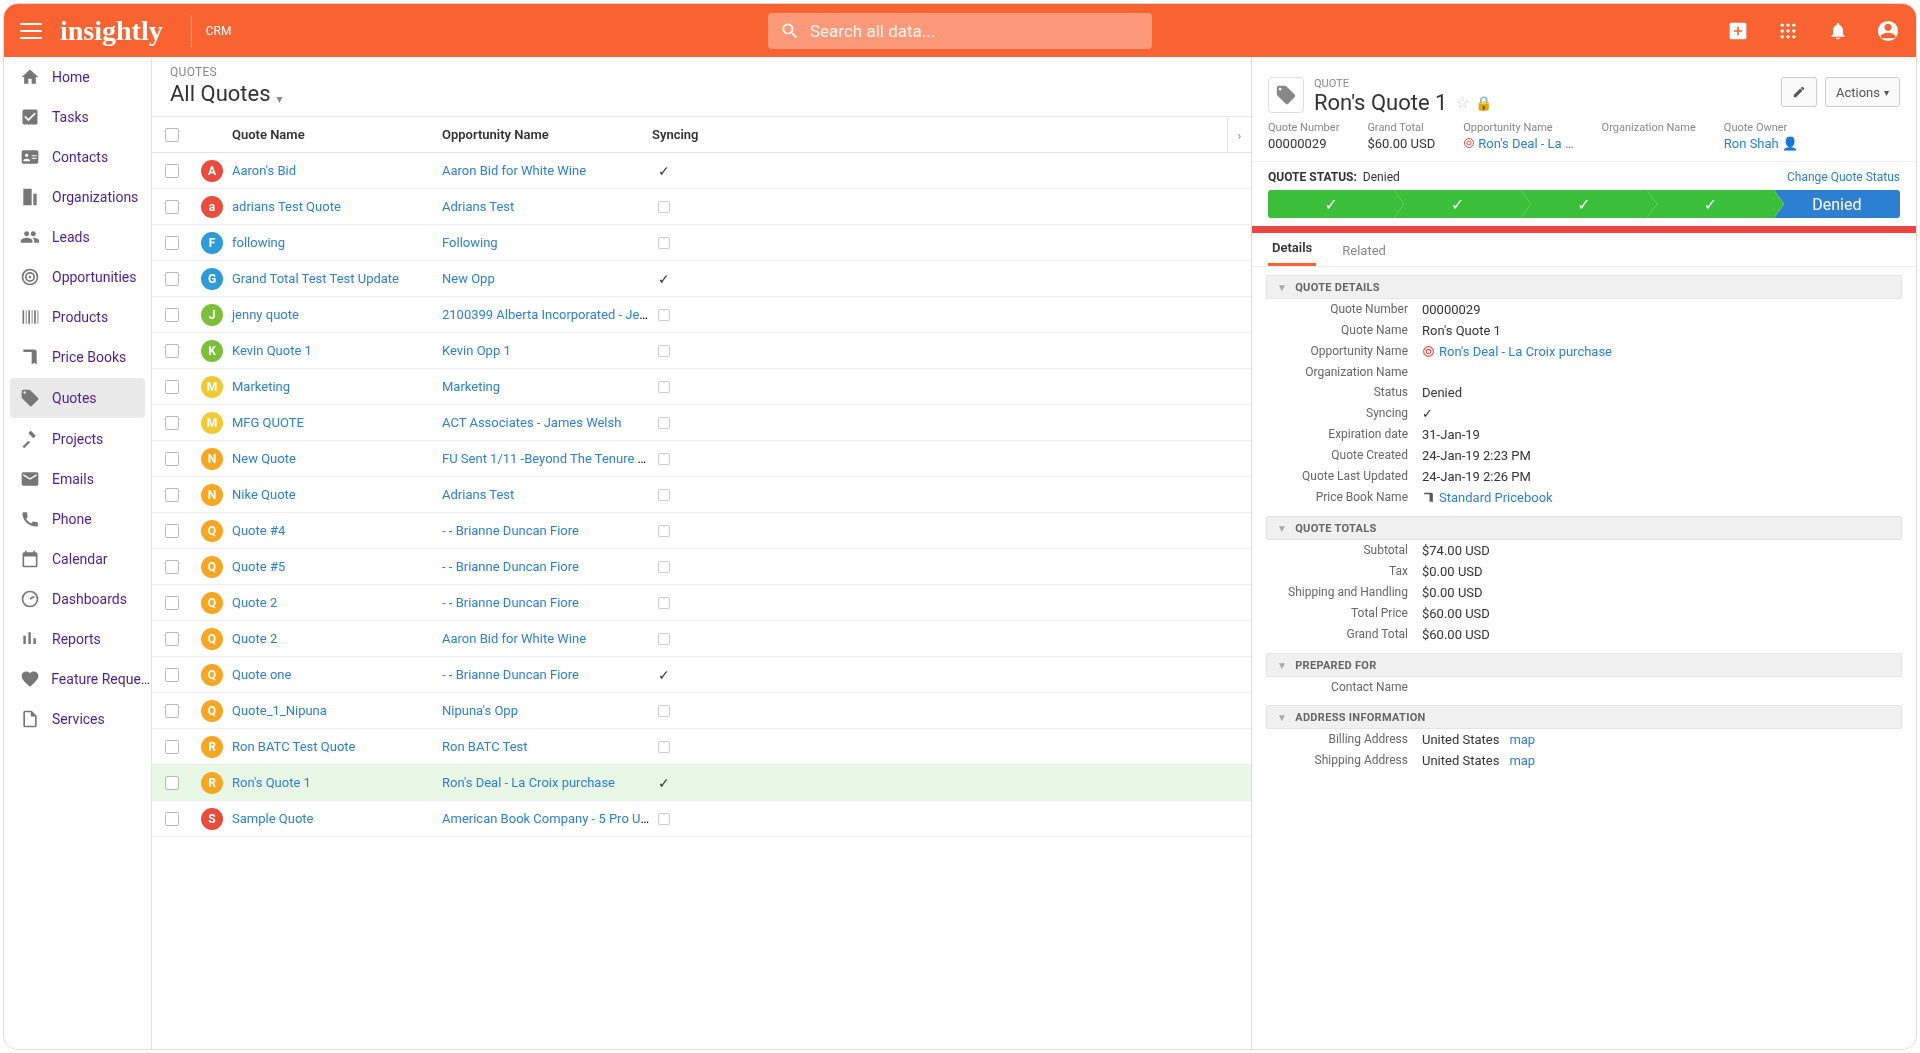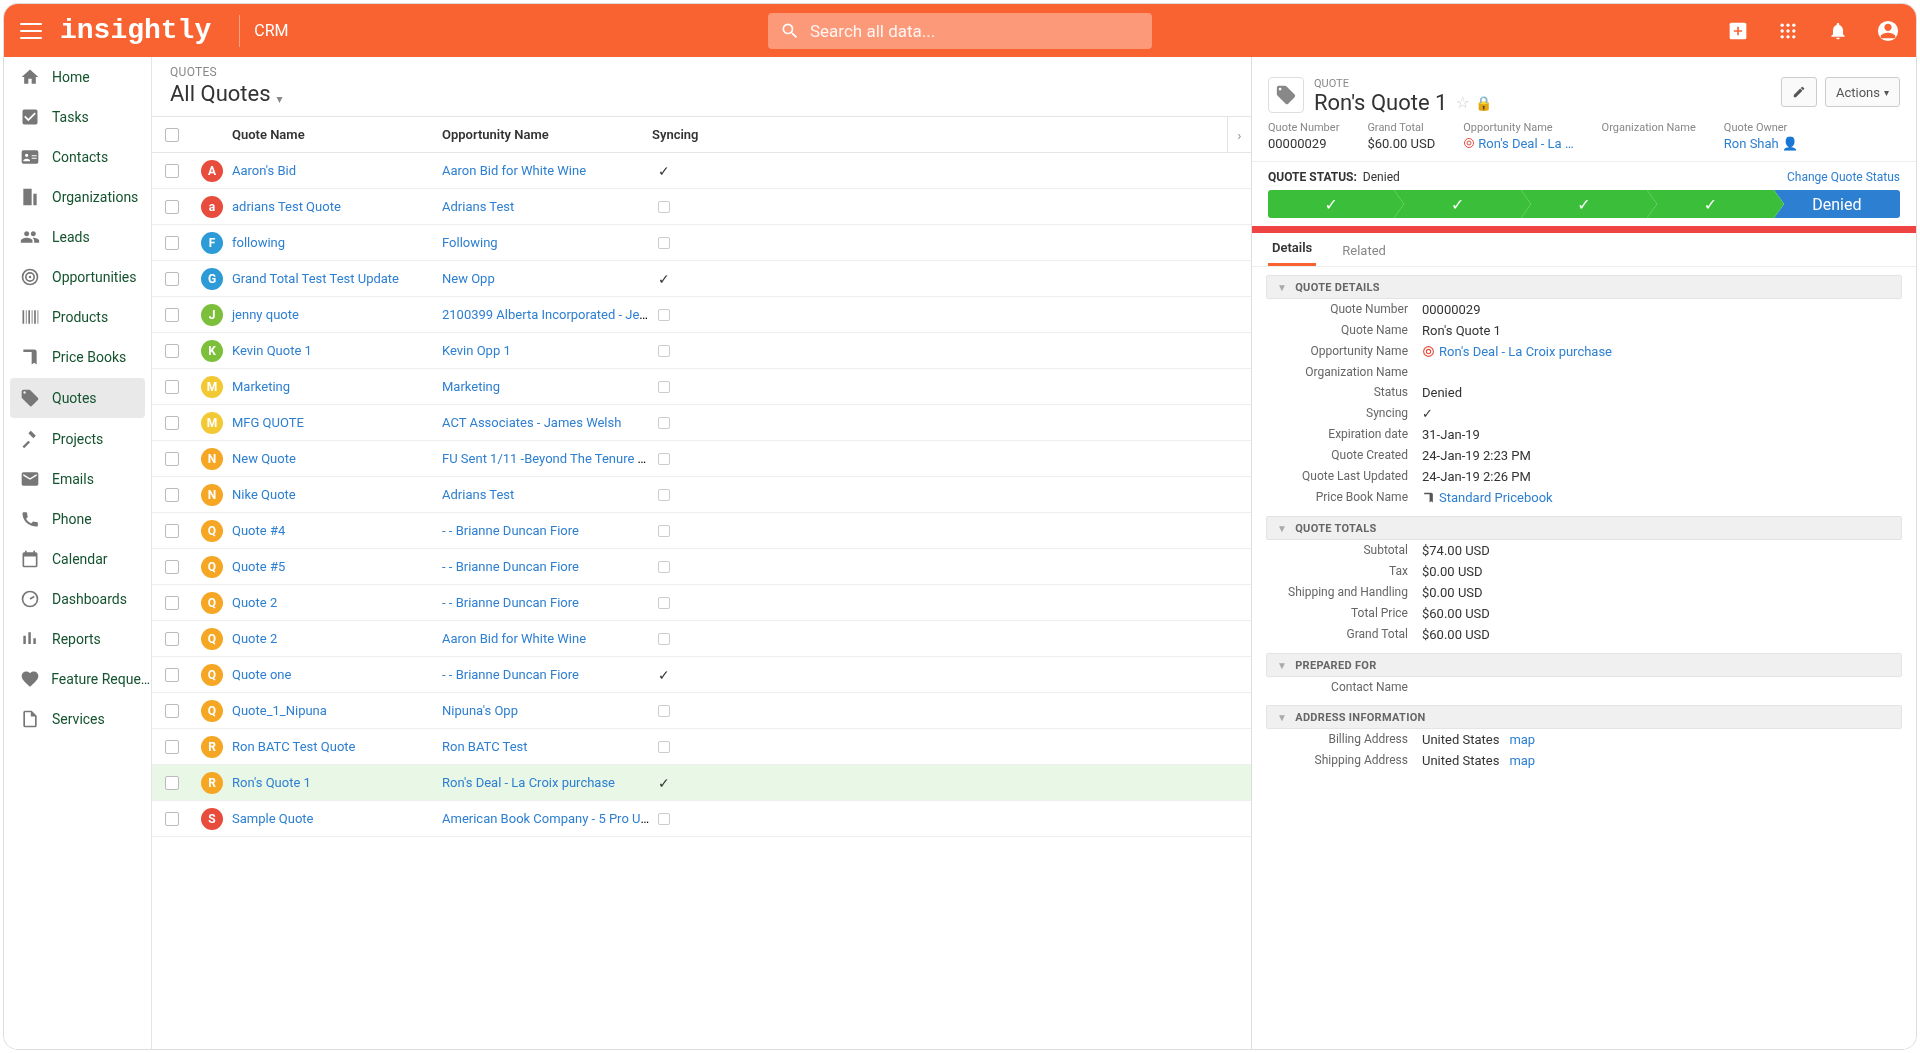--- a/index.html
+++ b/index.html
@@ -2,34 +2,34 @@
 <html><head>
 <meta charset="utf-8">
 <style>
 * { margin: 0; padding: 0; box-sizing: border-box; font-family: -apple-system, BlinkMacSystemFont, "Segoe UI", Roboto, sans-serif; }
 body { width: 1920px; height: 1053px; overflow: hidden; background: #fff; position: relative; }
 
 
 .topbar { background:#f96332; height:53px; display:flex; align-items:center; padding:0 16px; color:#fff; }
 .topbar .ham{width:26px;height:26px;display:flex;flex-direction:column;justify-content:center;gap:5px;margin-right:14px;cursor:pointer}
 .topbar .ham span{height:2px;background:#fff;width:22px;border-radius:1px}
-.topbar .logo{font-family:Liberation Mono, monospace;font-size:28px;font-weight:700;letter-spacing:0px;margin-right:14px}
+.topbar .logo{font-family:Liberation Serif, serif;font-size:28px;font-weight:700;letter-spacing:0px;margin-right:14px}
 .topbar .divider{width:1px;height:32px;background:rgba(255,255,255,.4);margin:0 14px}
-.topbar .product{font-size:16px;font-weight:400}
+.topbar .product{font-size:12px;font-weight:400}
 .topbar .spacer{flex:1}
 .topbar .search{width:384px;margin:0 auto;position:absolute;left:50%;transform:translateX(-50%);}
 .topbar .search input{width:100%;height:36px;border:none;border-radius:4px;background:rgba(255,255,255,.35);color:#fff;padding-left:42px;font-size:17px}
 .topbar .search input::placeholder{color:rgba(255,255,255,.9)}
 .topbar .search .sicon{position:absolute;left:12px;top:8px}
 .topbar .ricon{width:24px;height:24px;margin-left:26px;display:inline-flex;align-items:center;justify-content:center;cursor:pointer}
 .topbar svg{fill:#fff}
 
 
 .leftnav{position:absolute;top:53px;left:0;width:148px;height:1000px;border-right:1px solid #e5e5e5;background:#fff}
-.leftnav .item{height:40px;display:flex;align-items:center;padding-left:12px;font-size:14px;color:#14532d;cursor:pointer}
+.leftnav .item{height:40px;display:flex;align-items:center;padding-left:12px;font-size:14px;color:#4c1d95;cursor:pointer}
 .leftnav .item.sel{background:#e9e9e9;border-radius:4px;margin:1px 6px;padding-left:6px}
 .leftnav .icon{width:28px;height:28px;display:inline-flex;align-items:center;justify-content:center;margin-right:8px;color:#777}
 .leftnav .label{white-space:nowrap;overflow:hidden;text-overflow:ellipsis;max-width:100px}
 
 
 .listpanel{position:absolute;top:53px;left:148px;right:664px;height:1000px;border-right:1px solid #ddd;display:flex;flex-direction:column}
 .listhead{padding:8px 18px 10px 18px;border-bottom:1px solid #e5e5e5}
 .listhead .crumb{font-size:12px;color:#888;text-transform:uppercase;letter-spacing:.3px}
 .listhead .title{font-size:22px;color:#333;margin-top:2px;display:inline-flex;align-items:flex-end;cursor:pointer}
 .listhead .title .dd{margin-left:6px;font-size:12px;color:#888}

